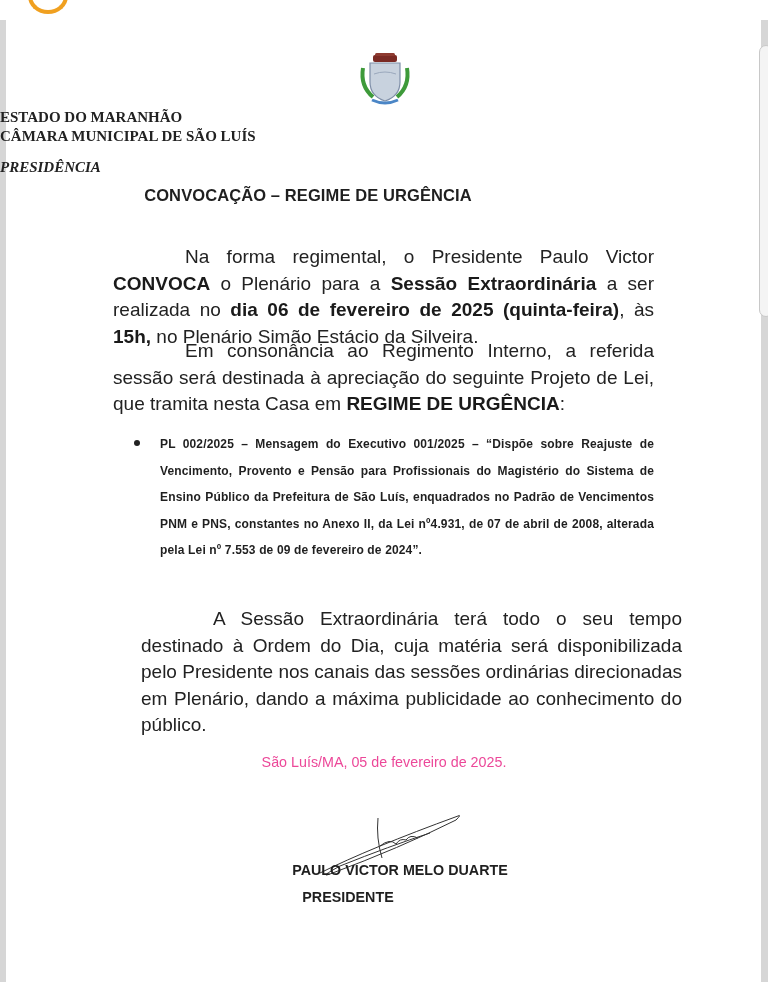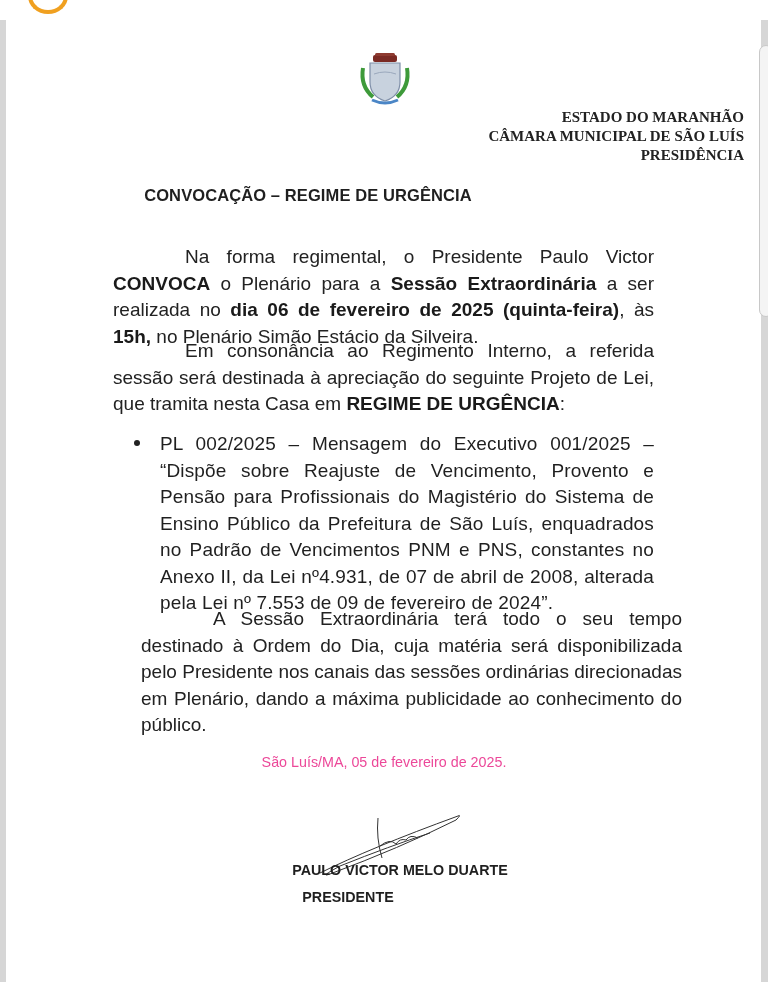--- a/index.html
+++ b/index.html
@@ -23,39 +23,39 @@
     background: #d6d6d6;
   }
   .scroll-thumb {
     position: absolute; left: 759px; top: 45px; width: 12px; height: 270px;
     background: #f4f4f4; border: 1px solid #c8c8c8; border-radius: 7px;
   }
   .crest {
     position: absolute; left: 356px; top: 52px; width: 58px; height: 56px;
   }
   .hdr {
-    position: absolute; left: 0; width: 744px; text-align: right;
+    position: absolute; left: 0; width: 744px; text-align: left;
     font-family: "Liberation Serif", serif; font-weight: bold; font-size: 15px;
     color: #222; line-height: 19px;
   }
   .title {
     position: absolute; left: 0; top: 186px; width: 616px; text-align: center;
     font-weight: bold; font-size: 16.5px; color: #1f1f1f; letter-spacing: 0.1px;
   }
   .para {
     position: absolute; left: 113px; width: 541px;
     font-size: 19px; line-height: 26.5px; text-align: justify;
     color: #222;
   }
   .para .indent { display: inline-block; width: 72px; }
   .para b { font-weight: bold; color: #1a1a1a; }
   .bullet-item {
     position: absolute; left: 160px; width: 494px;
-    font-size: 19px; line-height: 26.5px; text-align: justify;
-    font-weight: normal; color: #1f1f1f; letter-spacing: 0.15px;
+    font-size: 12px; line-height: 26.5px; text-align: justify;
+    font-weight: bold; color: #1f1f1f; letter-spacing: 0.15px;
   }
   .bullet-dot {
     position: absolute; left: 134px; top: 440px; width: 6px; height: 6px;
     border-radius: 50%; background: #222;
   }
   .date-line {
     position: absolute; left: 0; top: 754px; width: 768px; text-align: center;
     font-size: 14.3px; color: #ec4899; padding-left: 0;
   }
   .sig-name {
@@ -85,21 +85,21 @@
   </g>
   <path d="M14 11 H44 V30 Q44 44 29 49 Q14 44 14 30 Z" fill="#c8d2de" stroke="#7f8fa8" stroke-width="1.2"></path>
   <path d="M18 22 Q29 18 40 22" stroke="#9aa8bc" fill="none" stroke-width="1"></path>
   <path d="M7 16 Q4 34 17 45" stroke="#3e9a3a" fill="none" stroke-width="4"></path>
   <path d="M51 16 Q54 34 41 45" stroke="#3e9a3a" fill="none" stroke-width="4"></path>
   <path d="M16 48 Q29 54 42 48" stroke="#4b86c6" fill="none" stroke-width="3"></path>
 </svg>
 
 <div class="hdr" style="top:108px;">ESTADO DO MARANHÃO</div>
 <div class="hdr" style="top:127px;">CÂMARA MUNICIPAL DE SÃO LUÍS</div>
-<div class="hdr" style="top:146px;">PRESIDÊNCIA</div>
+<div class="hdr" style="top:158px;font-style:italic;">PRESIDÊNCIA</div>
 
 <div class="title">CONVOCAÇÃO – REGIME DE URGÊNCIA</div>
 
 <div class="para" style="top:244px;"><span class="indent"></span><span>Na forma regimental, o Presidente Paulo Victor </span><b>CONVOCA</b><span> o Plenário para a </span><b>Sessão Extraordinária</b><span> a ser realizada no </span><b>dia 06 de fevereiro de 2025 (quinta-feira)</b><span>, às </span><b>15h,</b><span> no Plenário Simão Estácio da Silveira.</span></div>
 
 <div class="para" style="top:338px;"><span class="indent"></span><span>Em consonância ao Regimento Interno, a referida sessão será destinada à apreciação do seguinte Projeto de Lei, que tramita nesta Casa em </span><b>REGIME DE URGÊNCIA</b><span>:</span></div>
 
 <div class="bullet-dot"></div>
 <div class="bullet-item" style="top:431px;">PL 002/2025 – Mensagem do Executivo 001/2025 – “Dispõe sobre Reajuste de Vencimento, Provento e Pensão para Profissionais do Magistério do Sistema de Ensino Público da Prefeitura de São Luís, enquadrados no Padrão de Vencimentos PNM e PNS, constantes no Anexo II, da Lei nº4.931, de 07 de abril de 2008, alterada pela Lei nº 7.553 de 09 de fevereiro de 2024”.</div>
 

